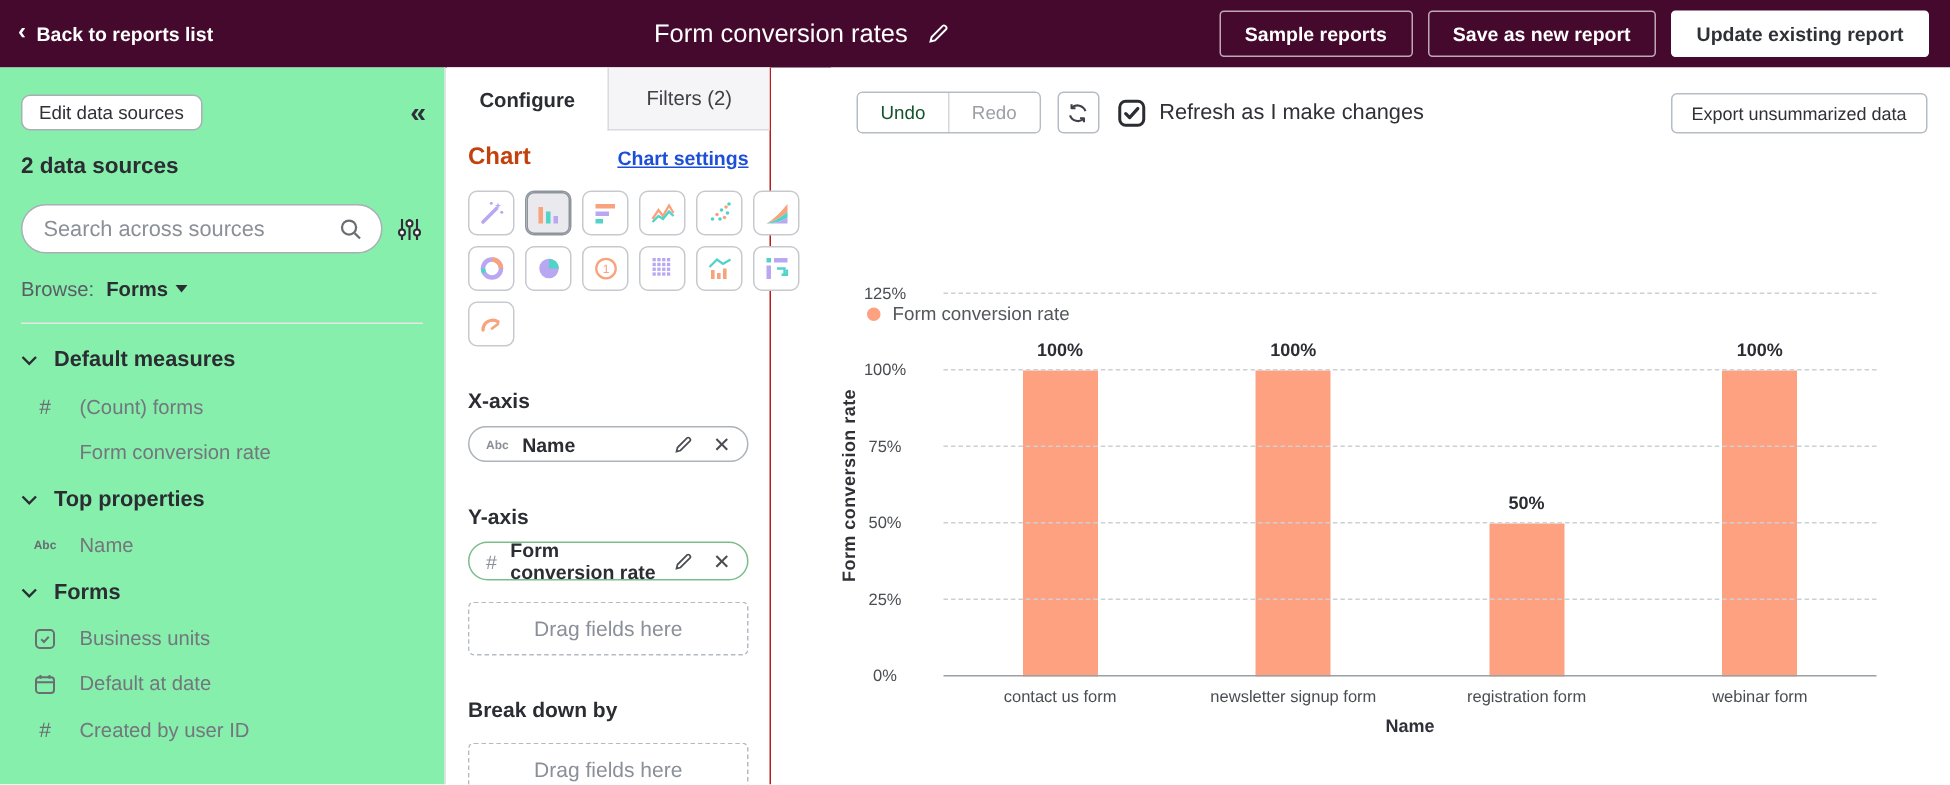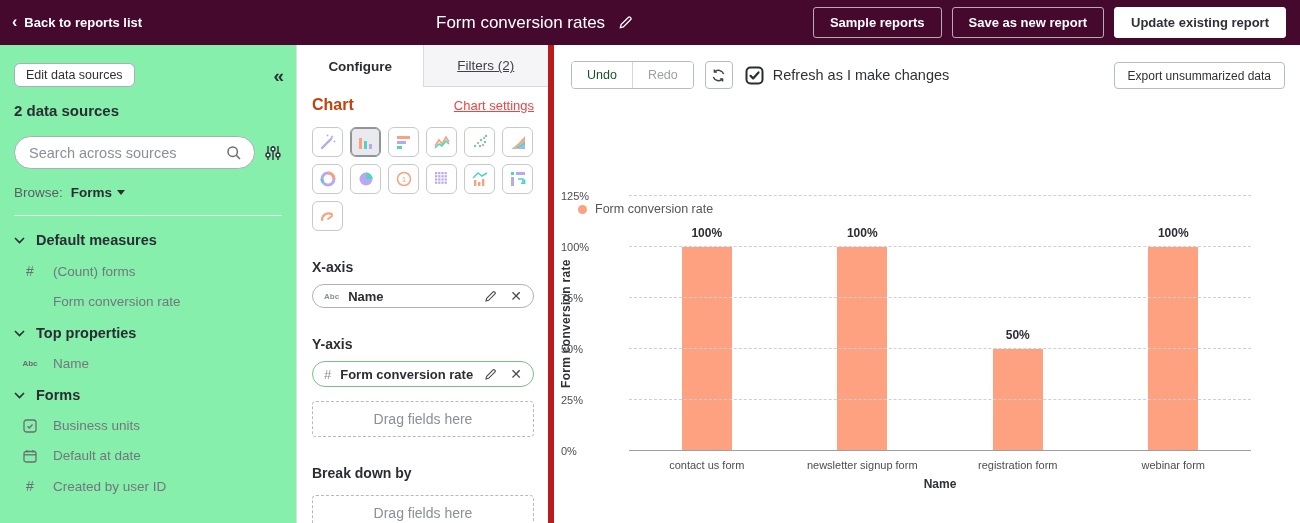--- a/index.html
+++ b/index.html
@@ -34,29 +34,29 @@
   .sb-divider { border-top:1px solid #e4e6ea; margin-top:15px; }
   .section-hdr { display:flex; align-items:center; gap:11px; margin:16px 0 0 0; cursor:pointer; }
   .section-hdr .sec-title { font-size:14.5px; font-weight:bold; color:#2b2d33; }
   .sb-item { display:flex; align-items:center; gap:14px; margin-top:15px; padding-left:7px; cursor:pointer; }
   .sb-item .ficon { width:18px; display:flex; justify-content:center; color:#6a6d72; font-size:14px; flex-shrink:0; }
   .sb-item .ficon.abc { font-size:8px; font-weight:bold; letter-spacing:0; }
   .sb-item .flabel { font-size:13.5px; color:#73767c; }
   .sb-item.noicon { padding-left:39px; }
 
   
-  .config { position:absolute; top:45px; left:298px; width:256px; bottom:0; background:#fff; border-right:6px solid #b91c1c; }
+  .config { position:absolute; top:45px; left:298px; width:216px; bottom:0; background:#fff; border-right:1px solid #b91c1c; }
   .tabbar { display:flex; height:42px; }
   .tab { flex:1; display:flex; align-items:center; justify-content:center; font-size:13.5px; cursor:pointer; }
   .tab.active { font-weight:bold; color:#2b2d33; background:#fff; }
-  .tab.inactive { background:#f5f5f8; border-left:1px solid #d8dbe0; border-bottom:1px solid #d8dbe0; color:#3f4147;text-decoration:underline; }
+  .tab.inactive { background:#f5f5f8; border-left:1px solid #d8dbe0; border-bottom:1px solid #d8dbe0; color:#3f4147; }
   .cfg-body { padding:9px 14px 0 14px; }
   .chart-row { display:flex; align-items:center; justify-content:space-between; }
   .chart-h { font-size:16px; font-weight:bold; color:#c2410c; }
-  .cs-link { font-size:13px; font-weight:normal; color:#ef4444; text-decoration:underline; cursor:pointer; }
+  .cs-link { font-size:13px; font-weight:bold; color:#1d4ed8; text-decoration:underline; cursor:pointer; }
   .icon-grid { display:grid; grid-template-columns:repeat(6,31px); gap:7px; margin-top:13px; }
   .icell { width:31px; height:30px; border:1px solid #c6cace; border-radius:6px; display:flex; align-items:center; justify-content:center; cursor:pointer; background:#fff; }
   .icell.selected { background:#e9e9ee; border-color:#8f959d; box-shadow:0 0 0 1px #8f959d inset; }
   .axis-h { font-size:14px; font-weight:bold; color:#2b2d33; margin-top:28px; }
   .pill { margin-top:9px; height:24px; border:1.5px solid #adb3bb; border-radius:13px; display:flex; align-items:center; padding:0 11px; gap:9px; background:#fff; }
   .pill.green { border-color:#7cbd8c; height:26px; }
   .pill .picon { color:#8a8f98; font-size:13px; }
   .pill .picon.abc { font-size:8px; font-weight:bold; }
   .pill .ptext { font-size:13px; font-weight:bold; color:#2b2d33; }
   .pill .pacts { margin-left:auto; display:flex; align-items:center; gap:13px; color:#4a4d52; }
@@ -76,21 +76,21 @@
   .chk-row { display:flex; align-items:center; gap:9px; margin-left:1px; }
   .chk-label { font-size:14.5px; color:#2f3137; }
   .export-btn { position:absolute; top:17px; right:15px; height:27px; padding:0 13px; border:1px solid #b6bcc4; border-radius:4px; background:#fff; font-family:inherit; font-size:12px; color:#2f3137; cursor:pointer; }
   .legend { position:absolute; top:157px; left:24px; display:flex; align-items:center; gap:8px; }
   .legend-dot { width:9px; height:9px; border-radius:50%; }
   .legend-label { font-size:12.5px; color:#53565c; }
 
   .plot { position:absolute; left:75px; top:151px; width:622px; height:255px; }
   .gridline { position:absolute; left:0; right:0; height:0; border-top:1px dashed #cdd0d5; }
   .gridline.zero { border-top:1px solid #9aa0a6; }
-  .ytick { position:absolute; left:-68px; width:58px; text-align:left; font-size:11px; color:#4a4d52; }
+  .ytick { position:absolute; left:-68px; width:58px; text-align:center; font-size:11px; color:#4a4d52; }
   .yaxis-title { position:absolute; left:-70px; top:0; bottom:0; display:flex; align-items:center; justify-content:center; writing-mode:vertical-rl; transform:rotate(180deg); font-size:12px; font-weight:bold; color:#2f3137; letter-spacing:0.3px; }
   .slots { position:absolute; inset:0; display:flex; }
   .slot { flex:1; display:flex; flex-direction:column; justify-content:flex-end; align-items:center; }
   .bar-label { font-size:12px; font-weight:bold; color:#2b2d33; margin-bottom:7px; }
   .bar { width:50px; }
   .cat-row { position:absolute; top:calc(100% + 8px); left:0; right:0; display:flex; }
   .cat { flex:1; text-align:center; font-size:11px; color:#4a4d52; }
   .xaxis-title { position:absolute; top:calc(100% + 26px); left:0; right:0; text-align:center; font-size:12px; font-weight:bold; color:#2f3137; }
 
   svg { display:block; }

